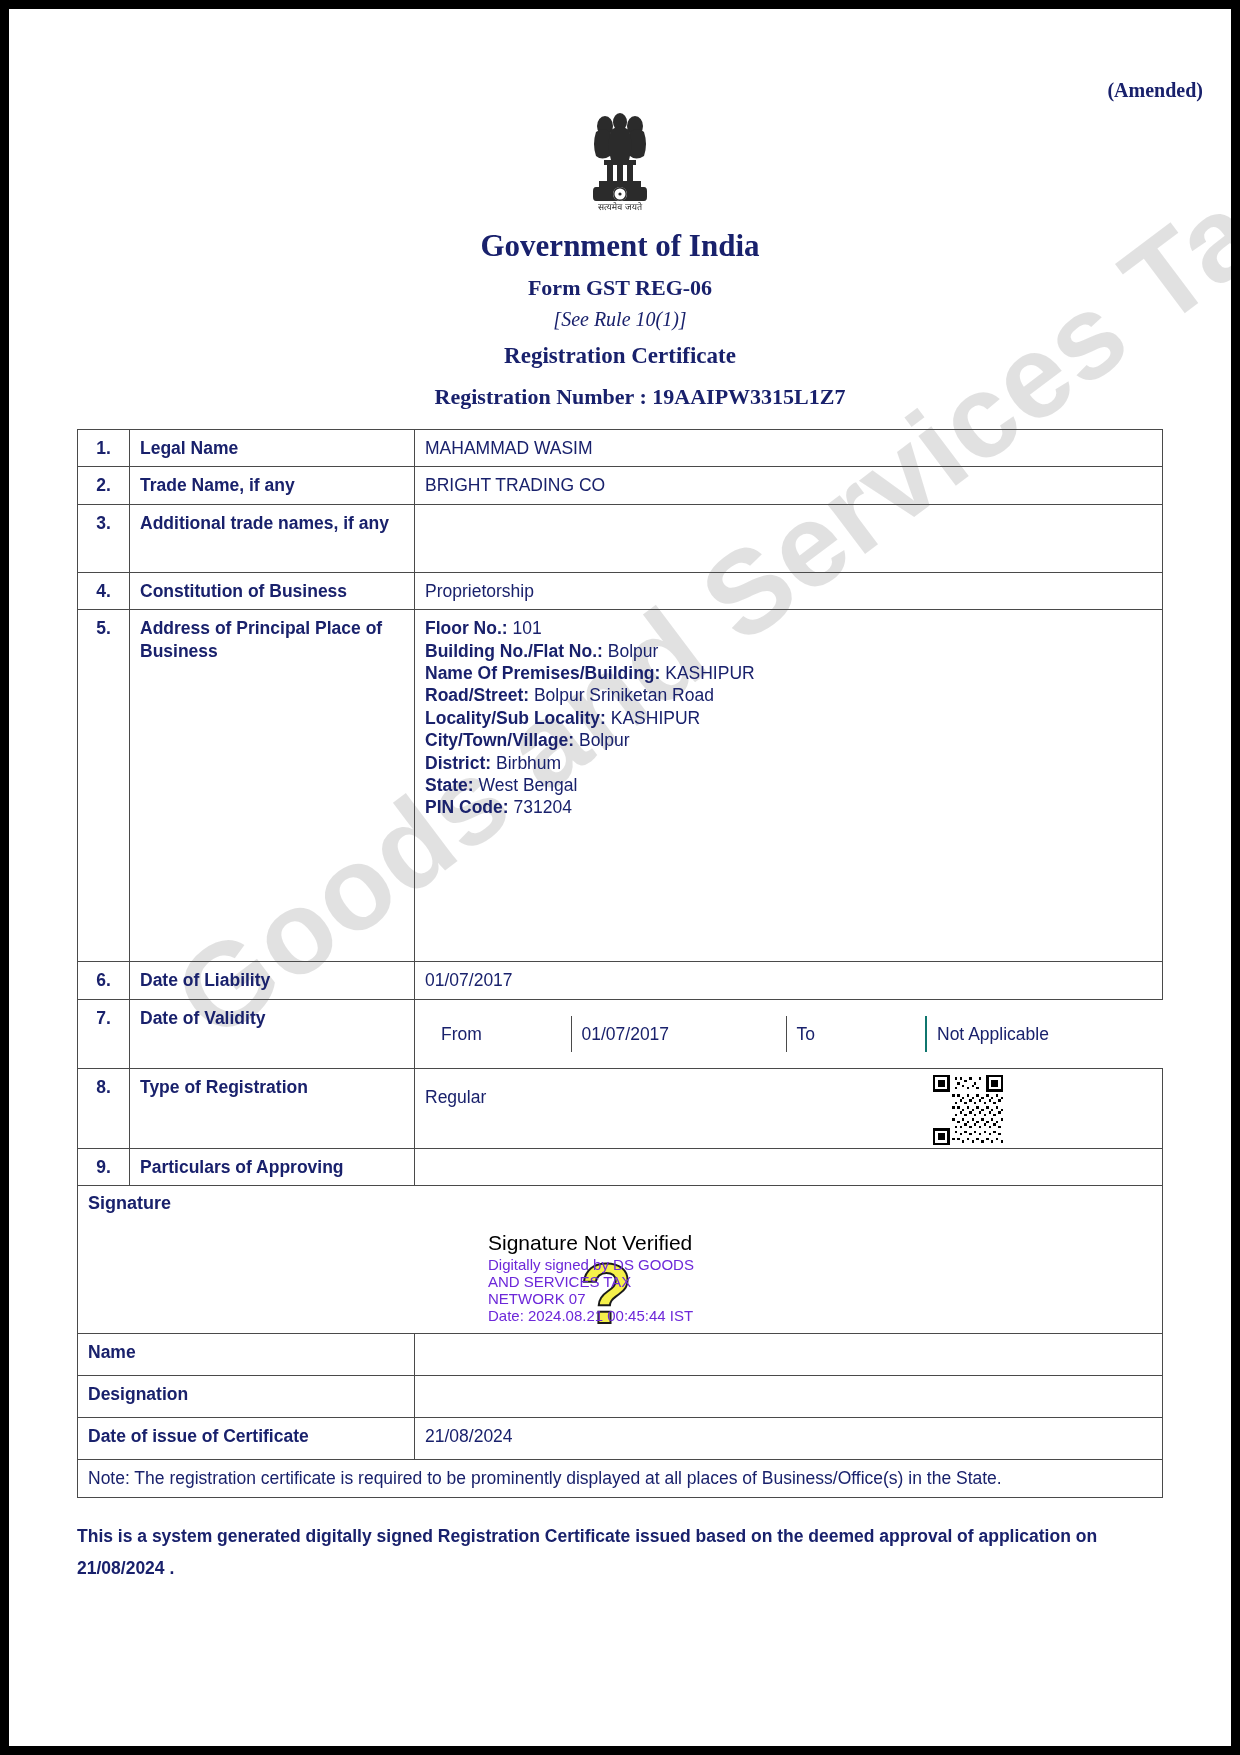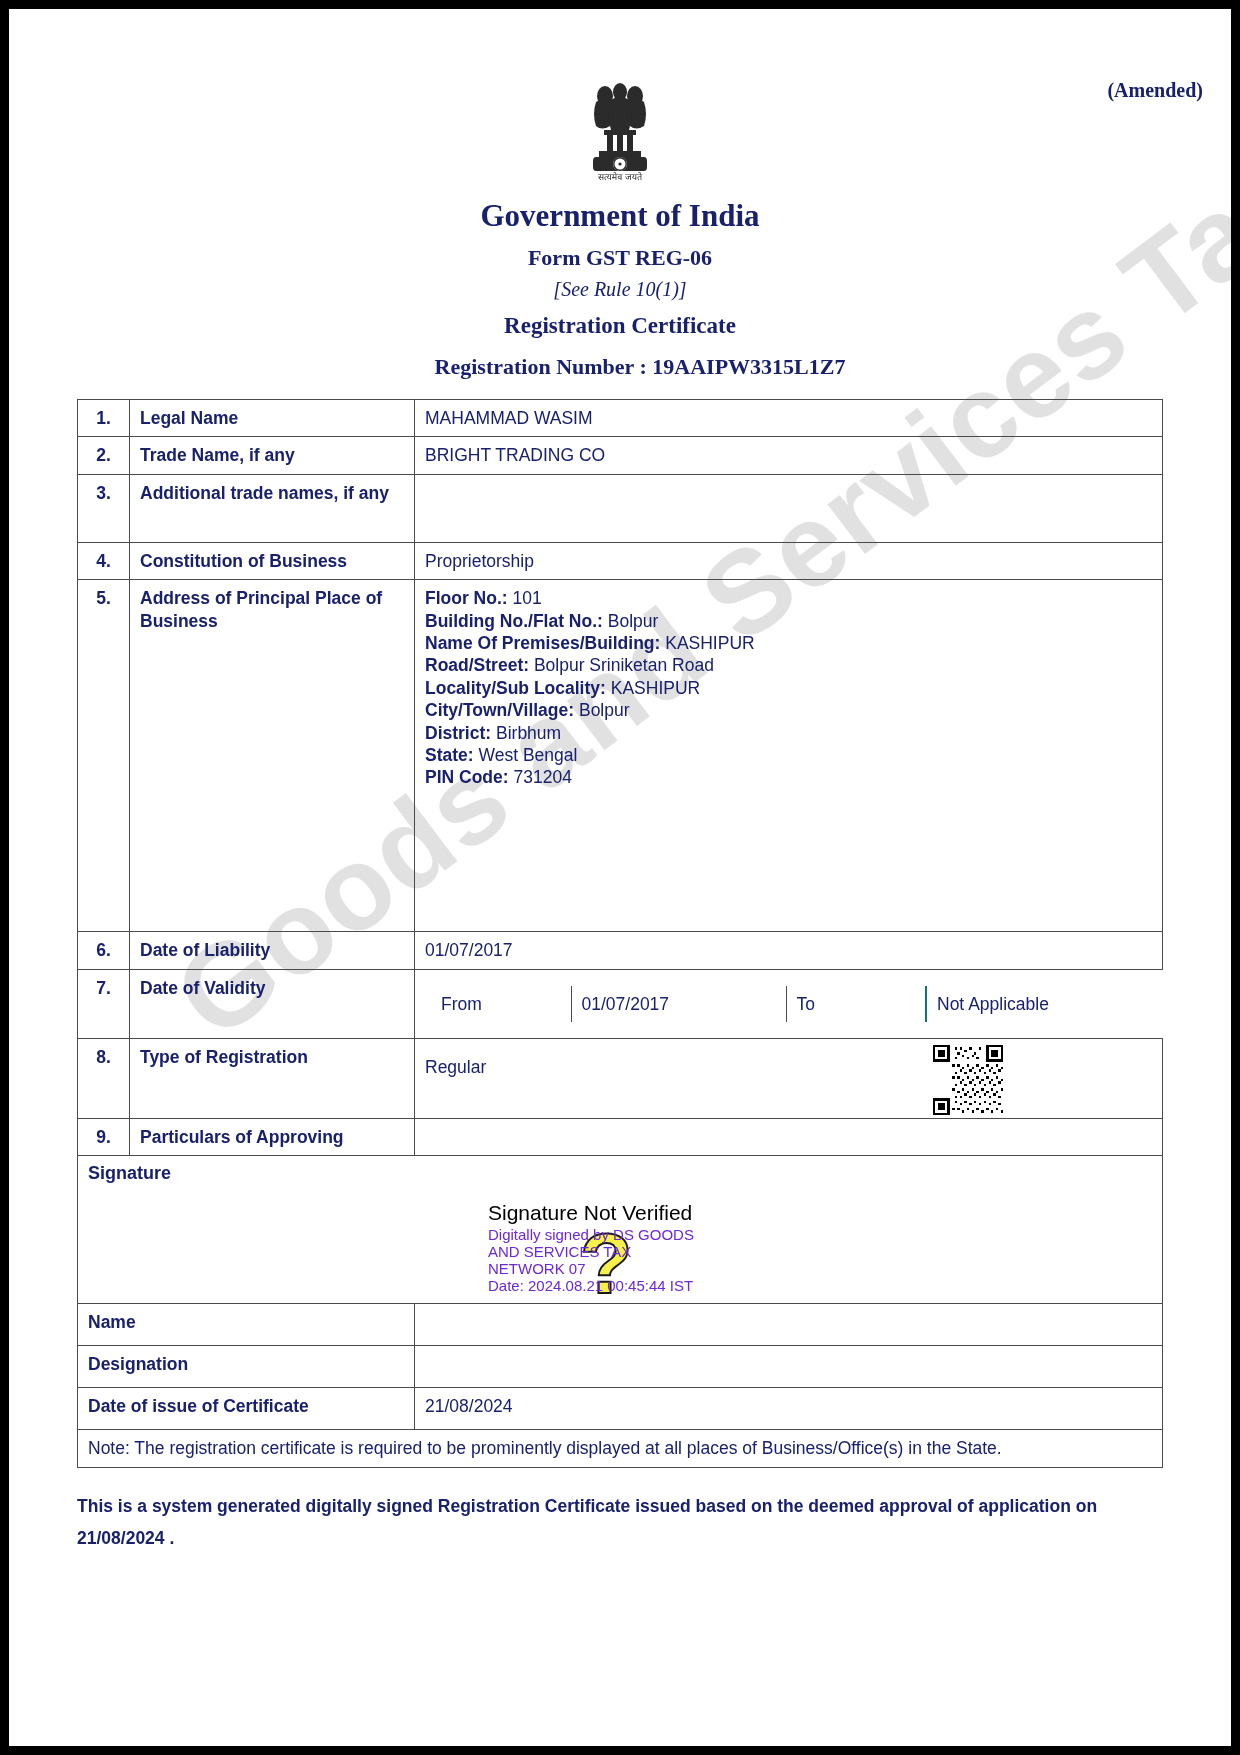--- a/index.html
+++ b/index.html
@@ -61,21 +61,21 @@
     position: absolute;
     right: 28px;
     top: 70px;
     font-family: "Liberation Serif", serif;
     font-weight: bold;
     font-size: 20px;
     color: #19216c;
   }
   .emblem-wrap {
     text-align: center;
-    padding-top: 65px;
+    padding-top: 95px;
   }
   .emblem {
     display: inline-block;
     width: 84px;
     height: 108px;
   }
   .title-block {
     text-align: center;
     color: #19216c;
     font-family: "Liberation Serif", serif;

